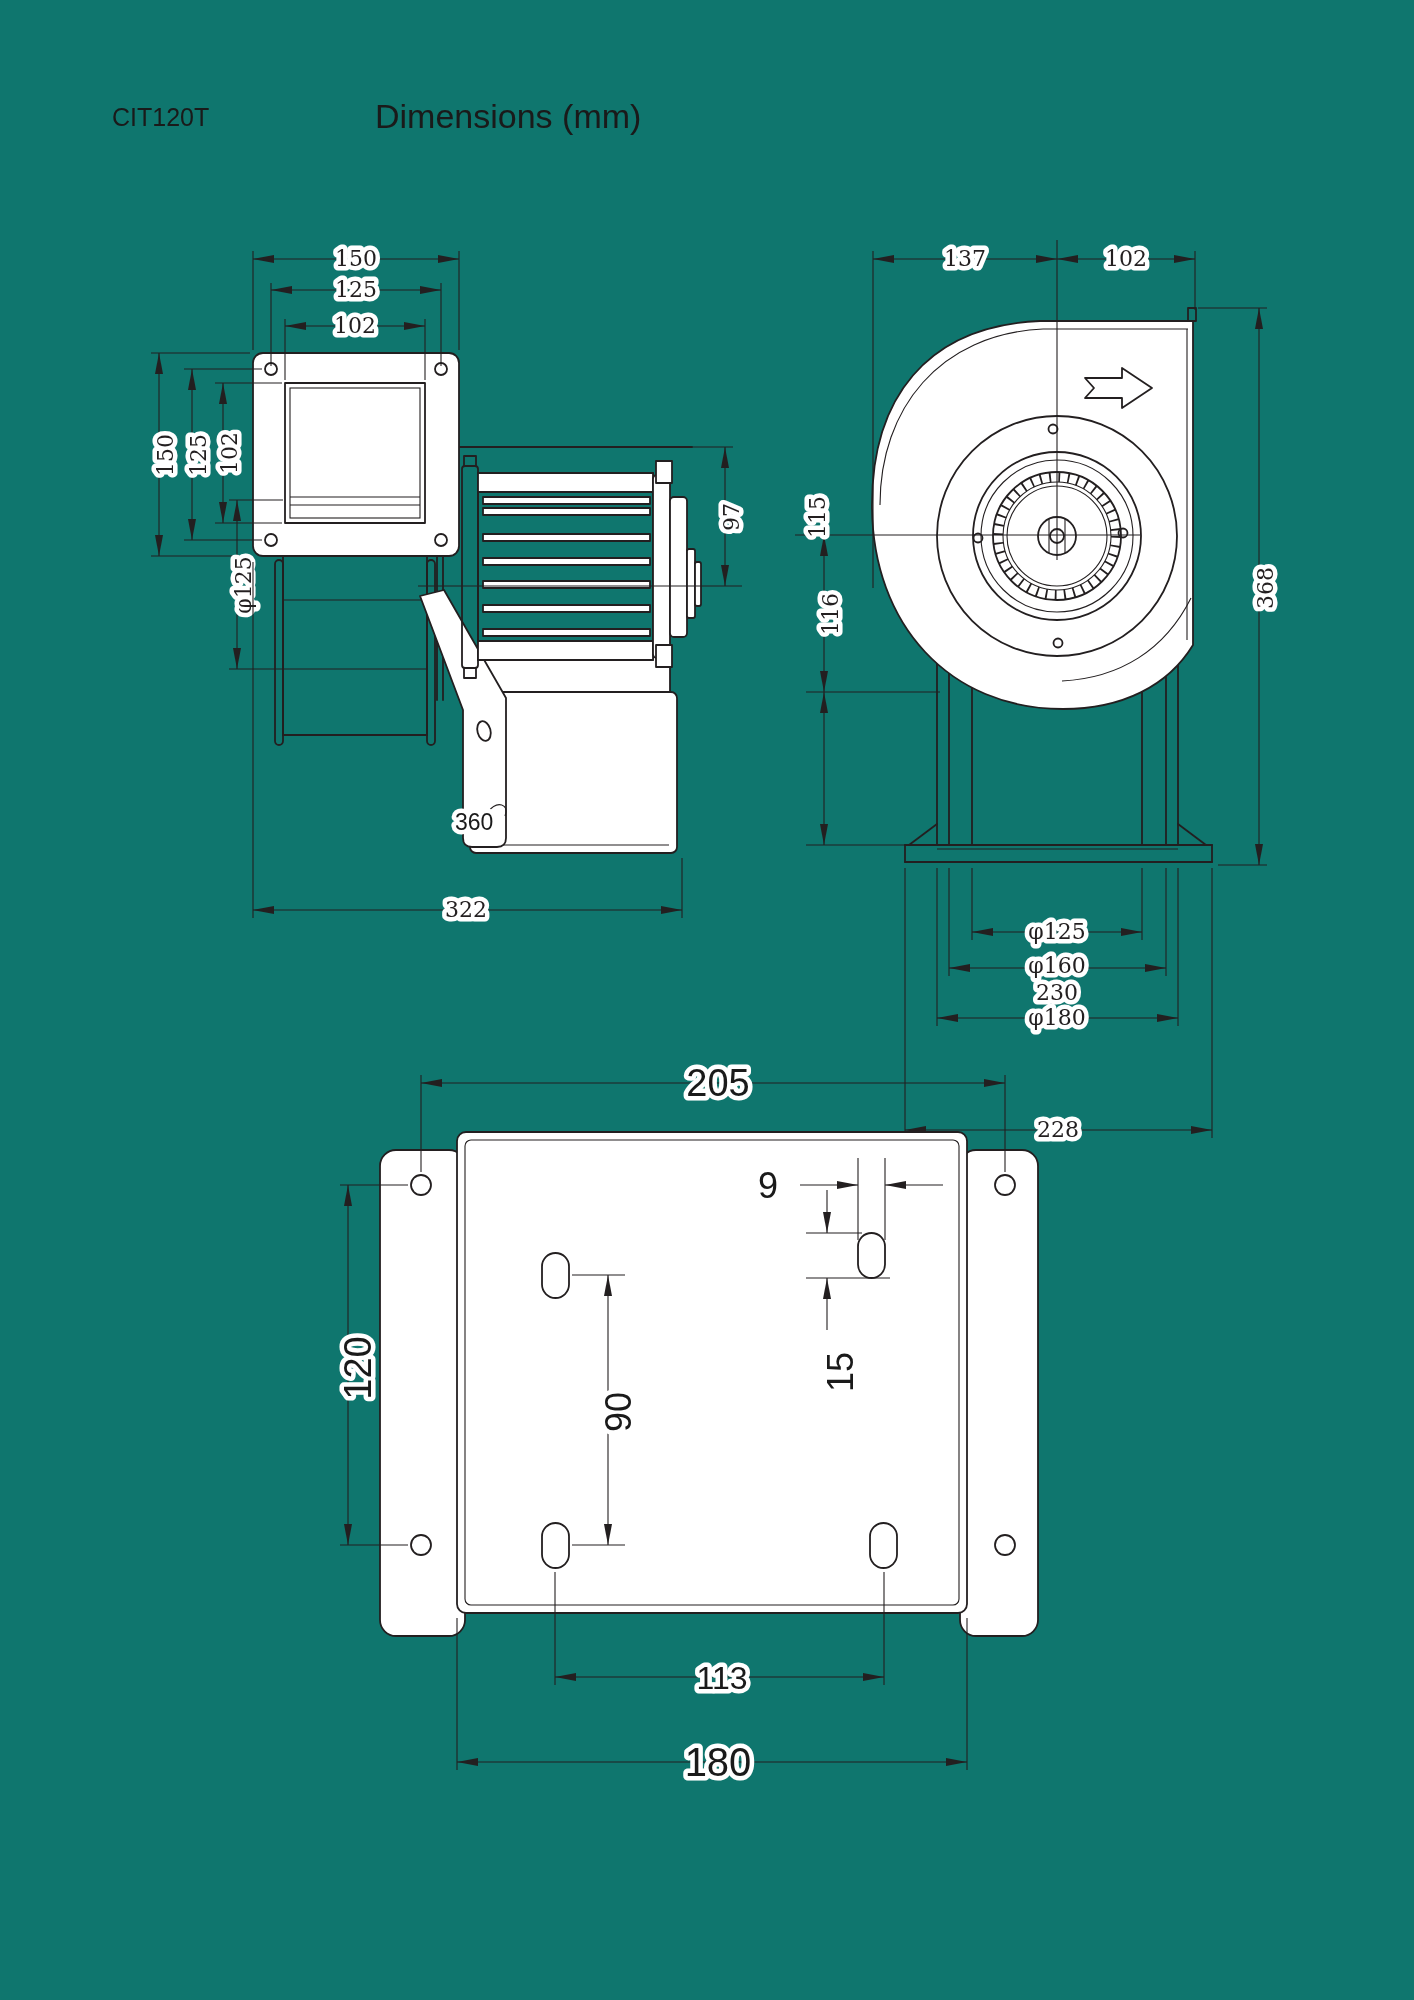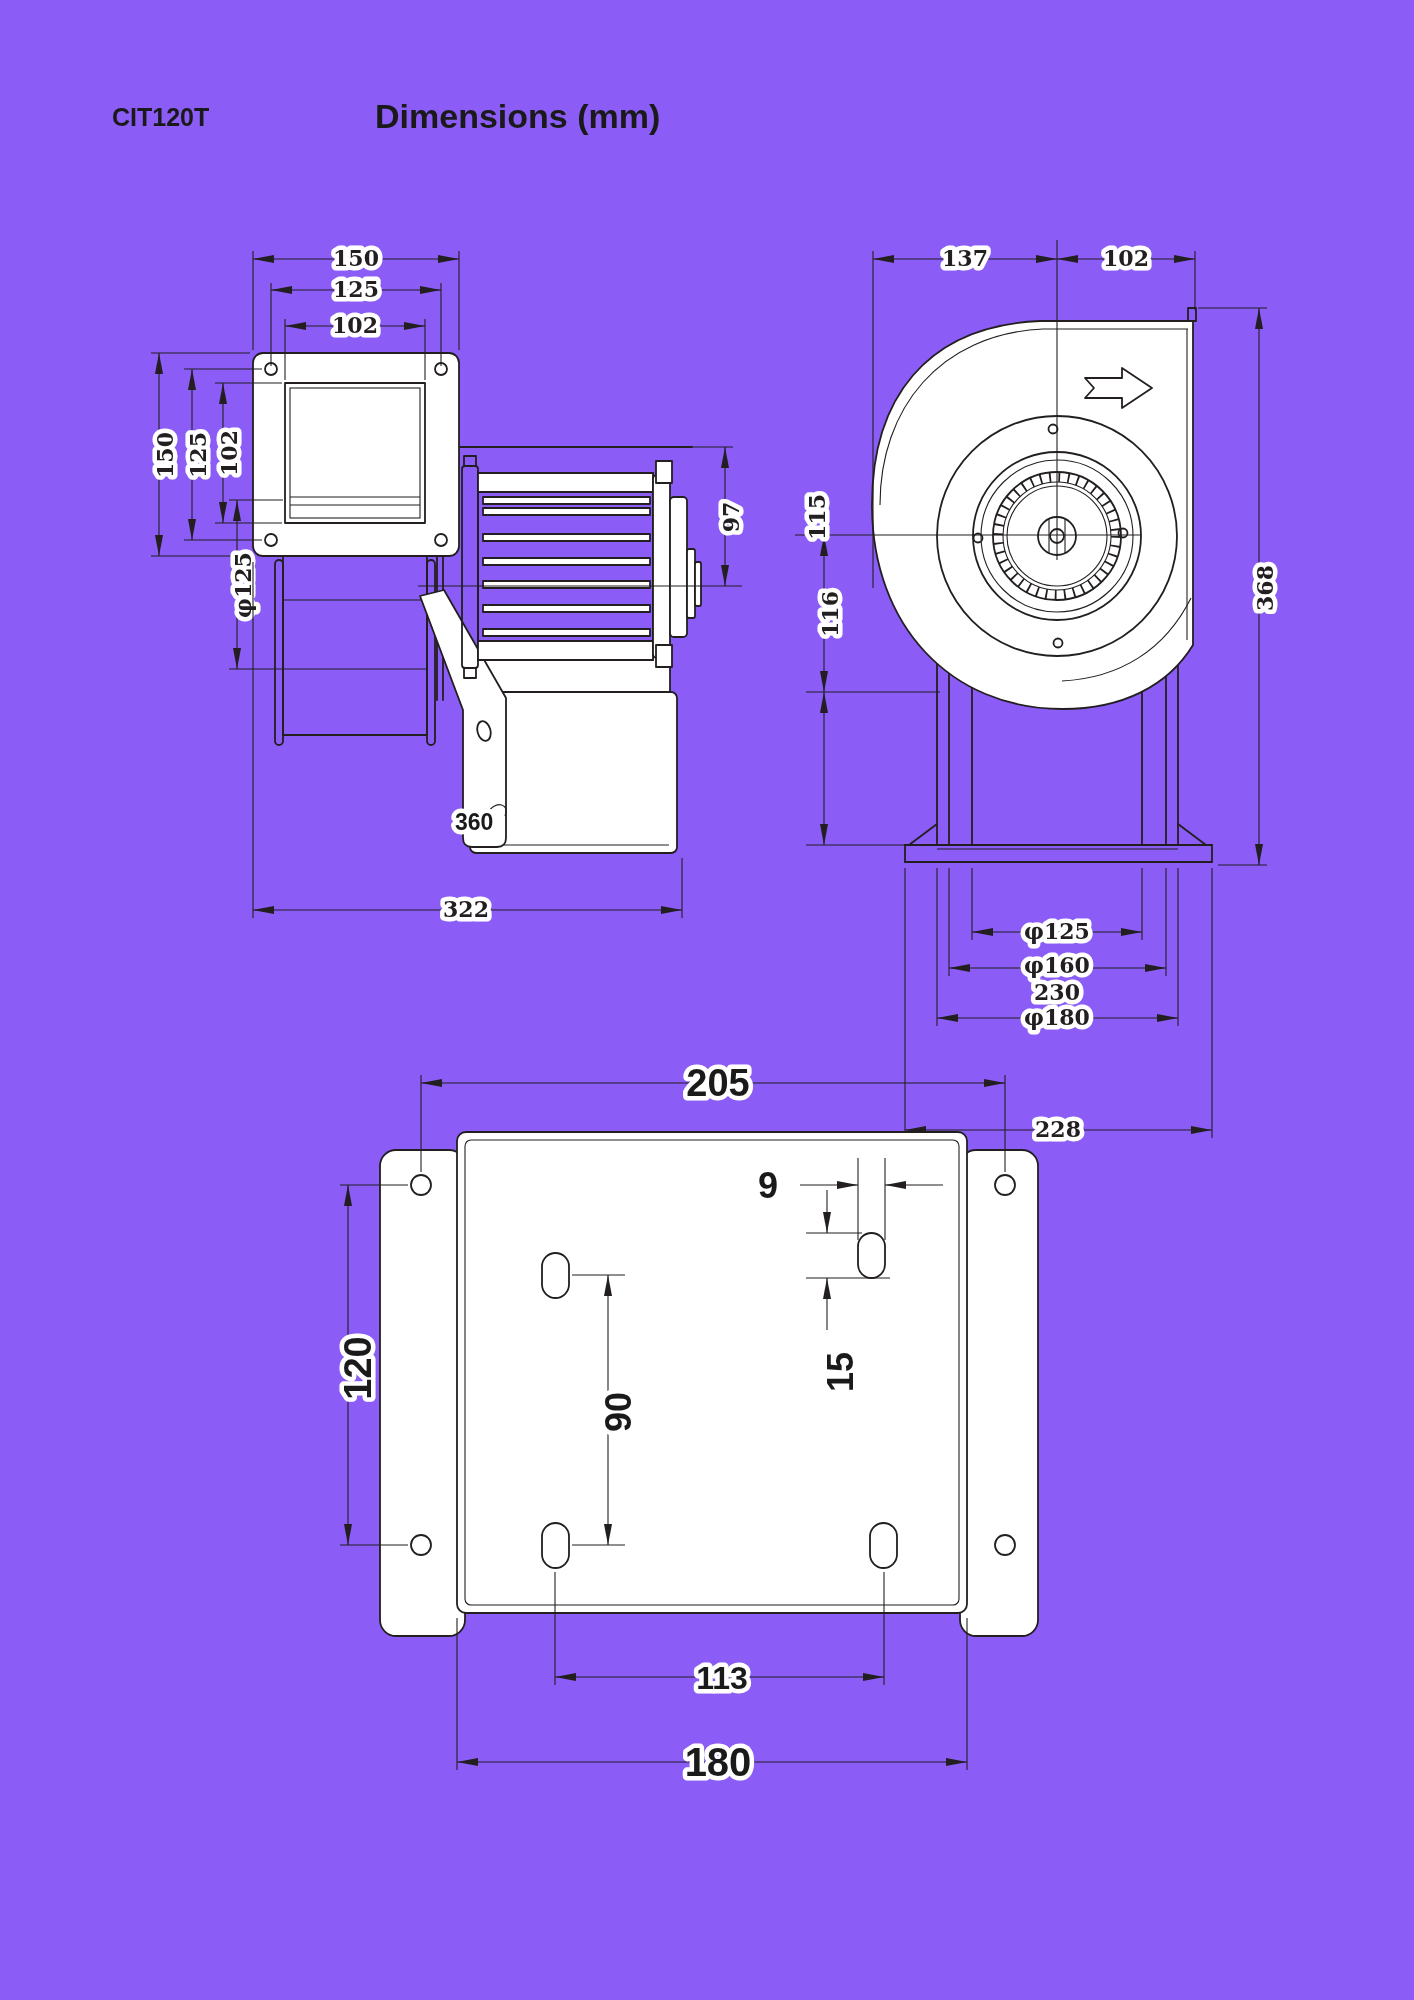--- a/index.html
+++ b/index.html
@@ -1,16 +1,16 @@
 <!DOCTYPE html>
 <html><head>
 <meta charset="utf-8">
 <style>
   html,body{margin:0;padding:0;background:#ffffff;}
-  .stage{position:relative;width:1414px;height:2000px;background:#8b5cf6;font-weight:bold;}
+  .stage{position:relative;width:1414px;height:2000px;background:#0f766e;}
   svg{display:block;}
   .g{stroke:#231f20;stroke-width:1.8;fill:none;stroke-linecap:round;stroke-linejoin:round;}
   .gf{stroke:#231f20;stroke-width:1.8;fill:#ffffff;stroke-linejoin:round;}
   .gt{stroke:#231f20;stroke-width:1.1;fill:none;}
   .dim{stroke:#231f20;stroke-width:1.1;fill:none;}
   .ds{font-family:"DejaVu Serif", serif;font-size:22px;fill:#231f20;paint-order:stroke;stroke:#ffffff;stroke-width:9px;stroke-linejoin:round;}
   .ss{font-family:"Liberation Sans", sans-serif;fill:#1a1a1a;paint-order:stroke;stroke:#ffffff;stroke-width:9px;stroke-linejoin:round;}
   .hdr{font-family:"Liberation Sans", sans-serif;fill:#1a1a1a;}
   .mid{text-anchor:middle;}
 </style>

